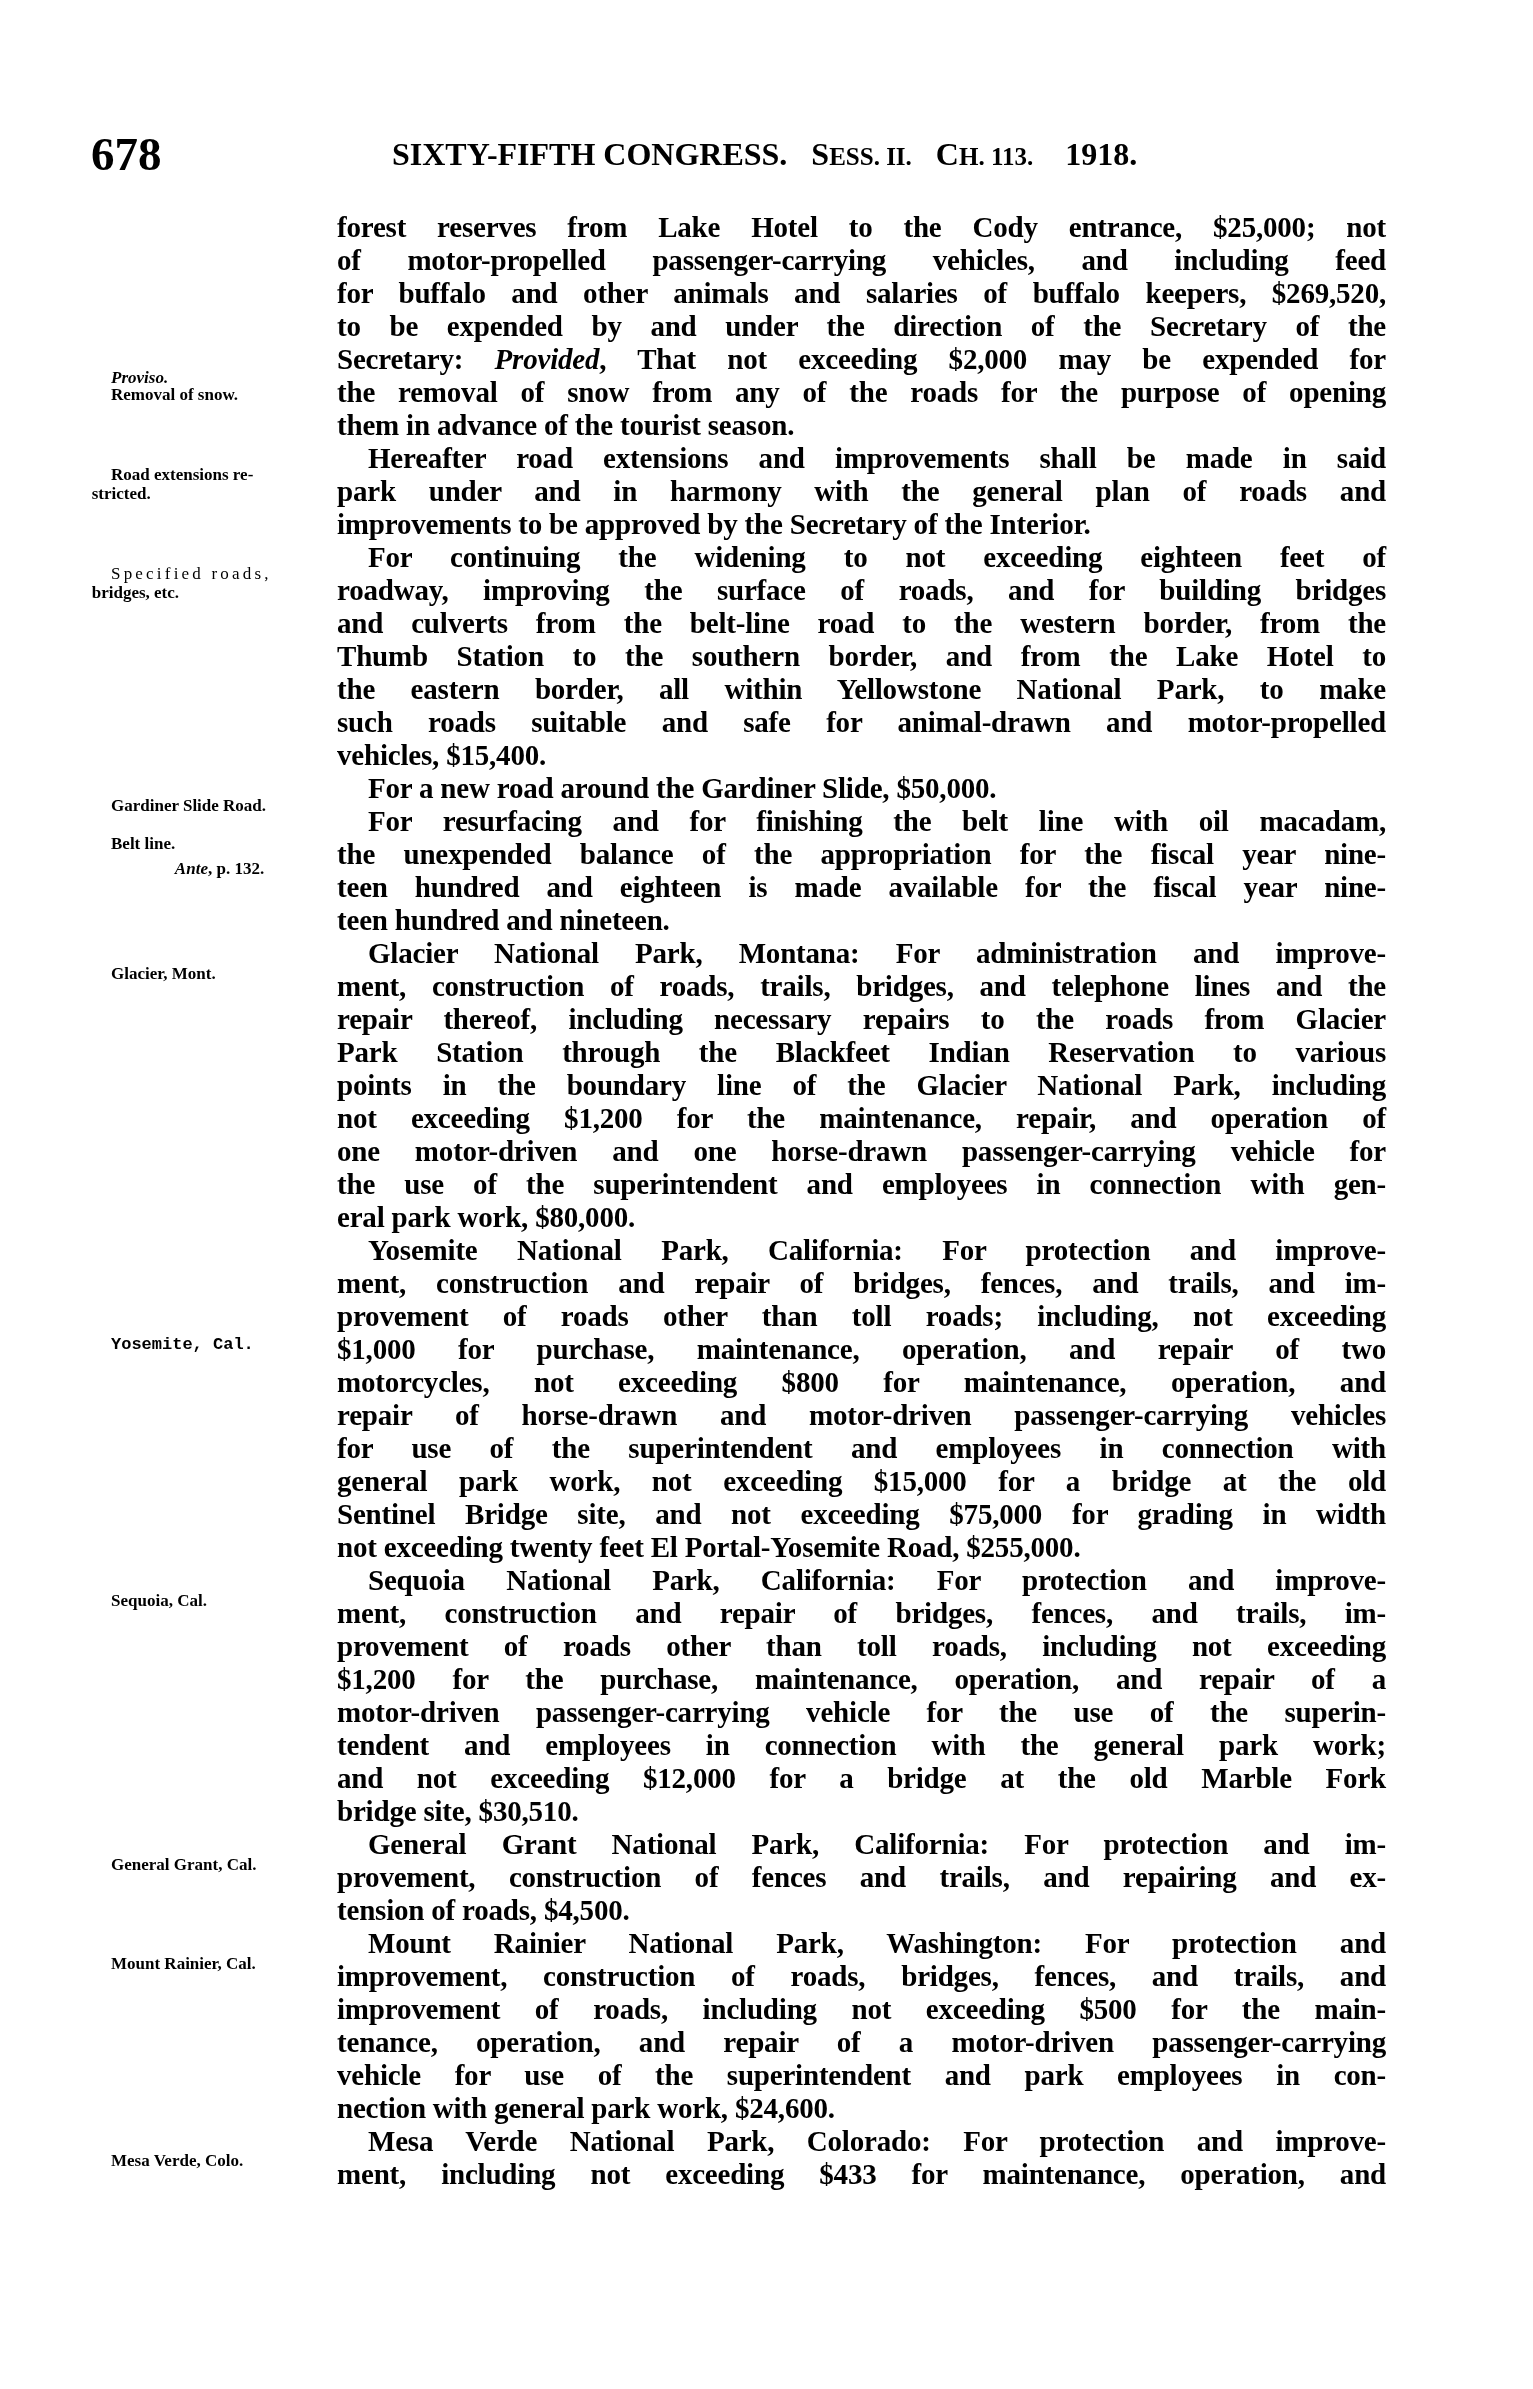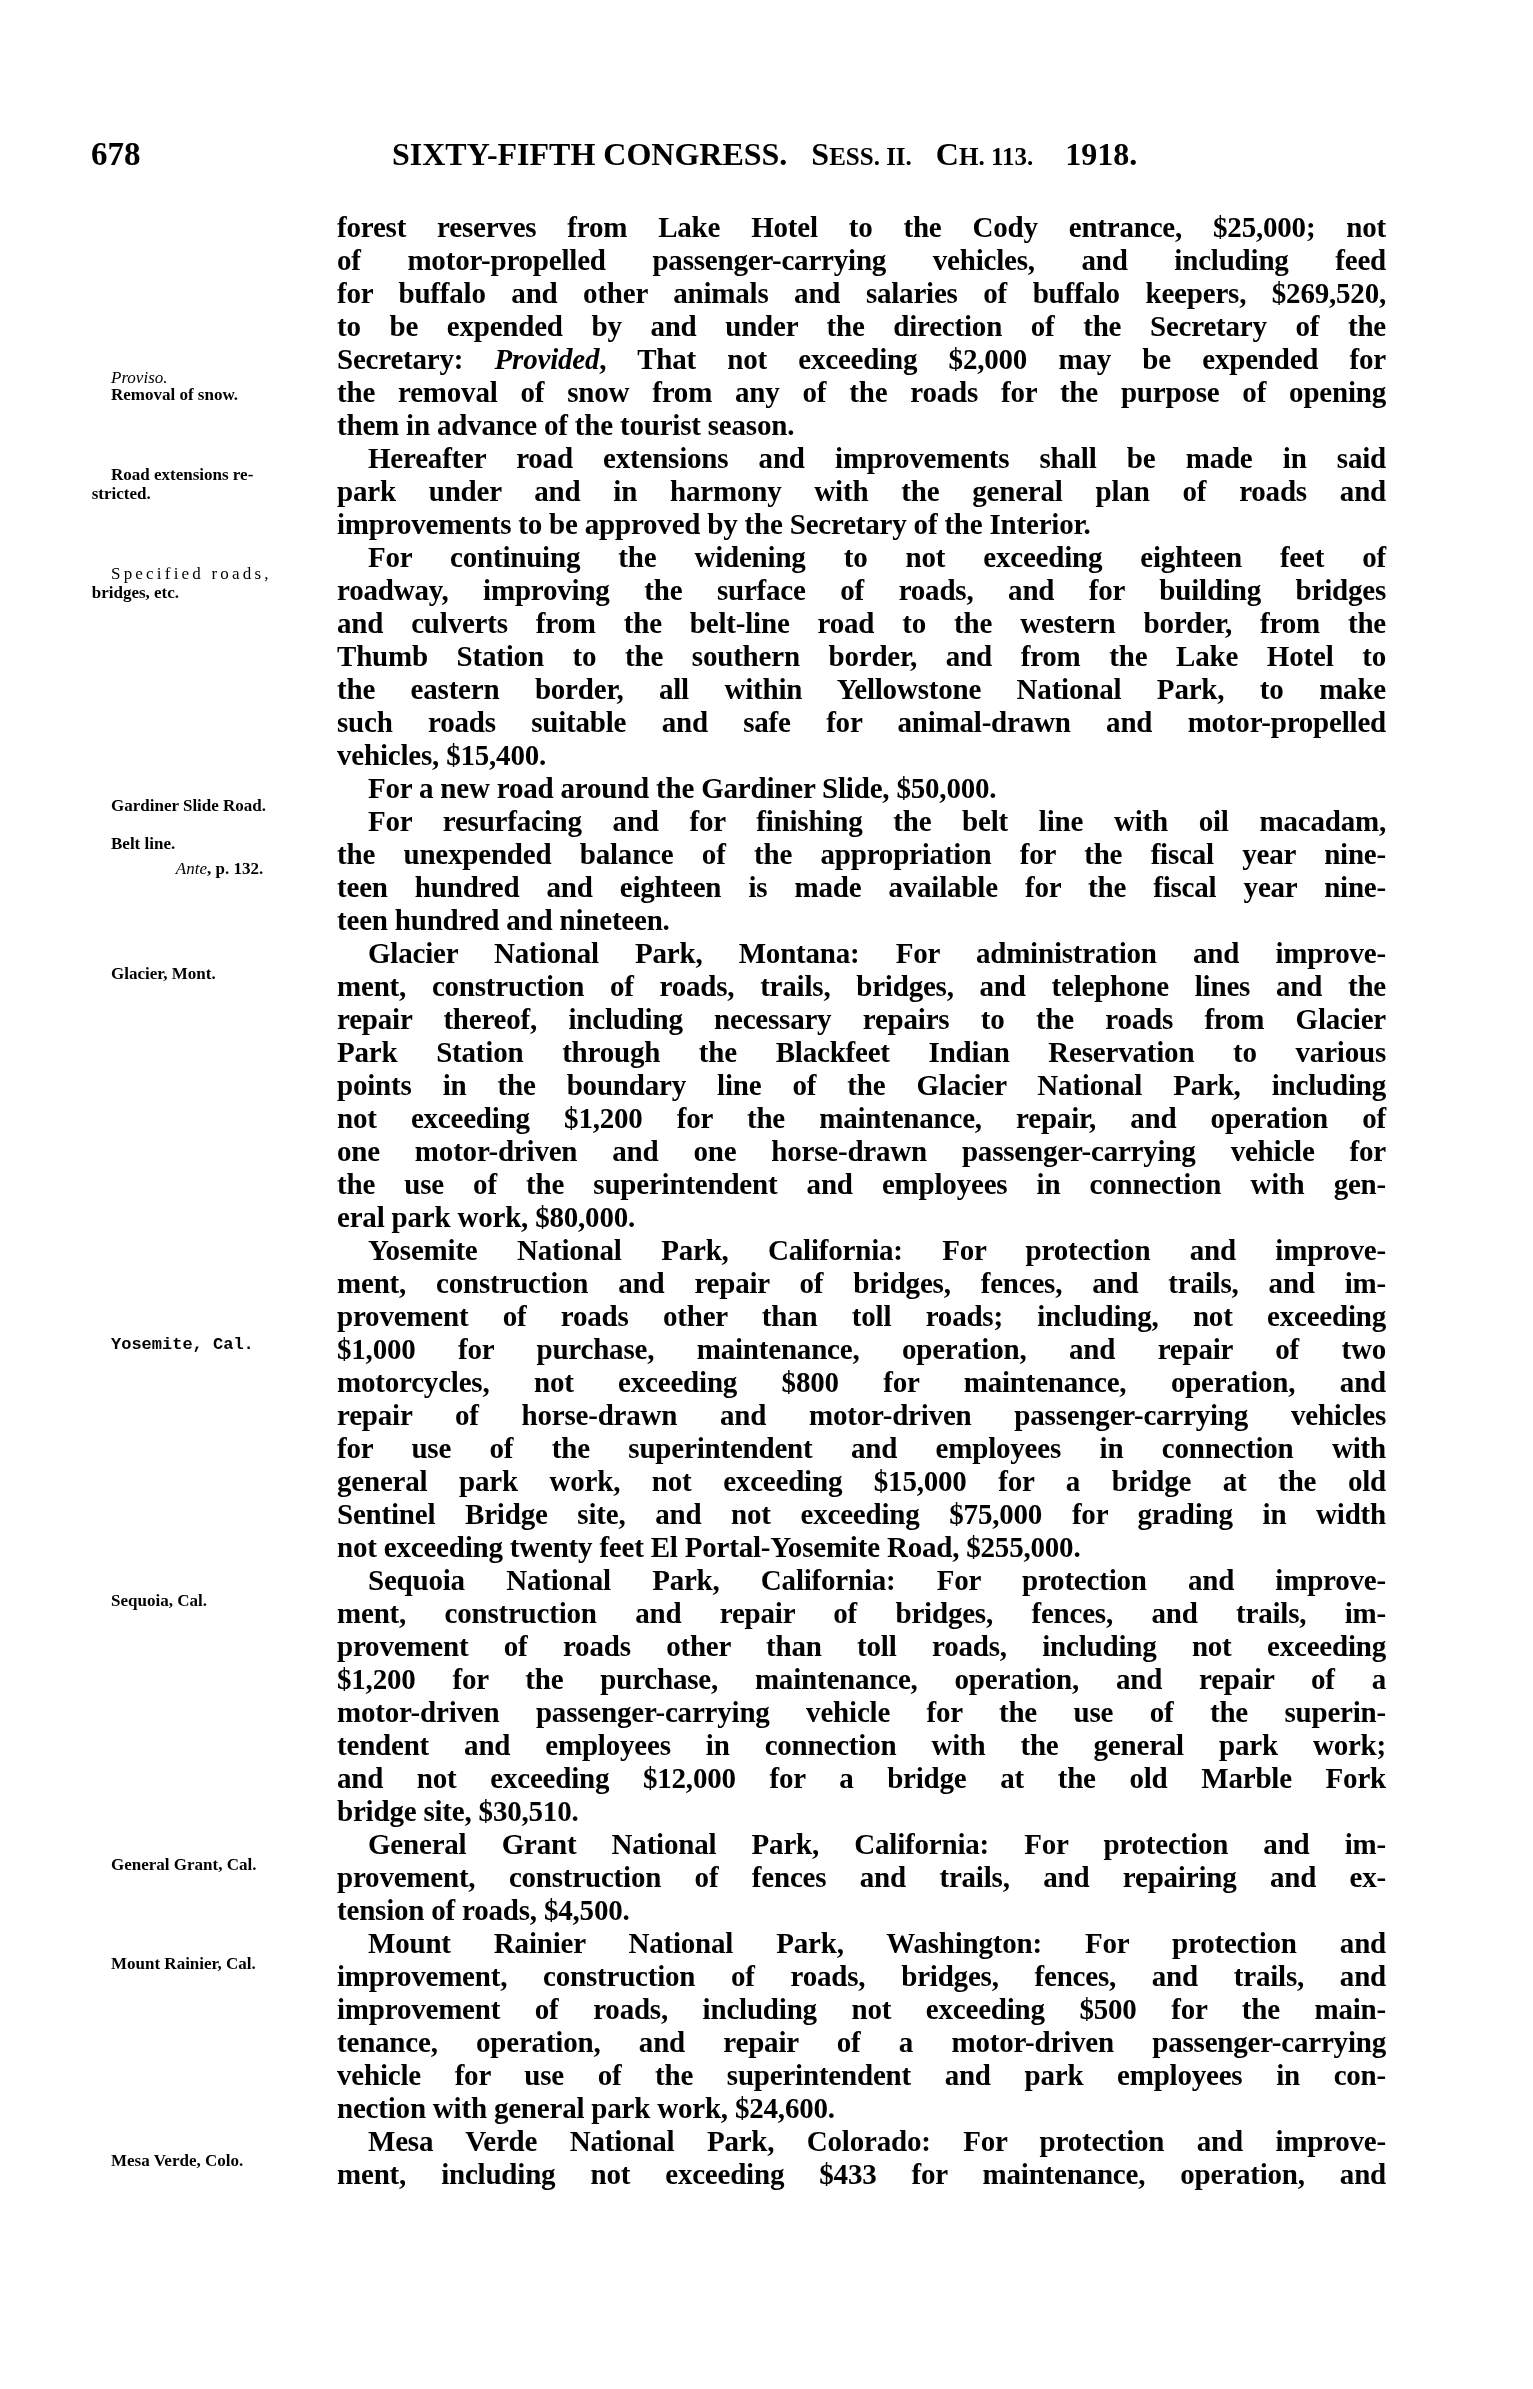--- a/index.html
+++ b/index.html
@@ -1,29 +1,29 @@
 <!DOCTYPE html>
 <html style="font-size:13px"><head>
 <meta charset="utf-8">
 <style>
   html, body { margin: 0; padding: 0; background: #ffffff; }
   body { width: 1534px; height: 2389px; position: relative; overflow: hidden; color: #000; }
   .page { position: absolute; left: 0; top: 0; width: 1534px; height: 2389px; }
   .hdr { position: absolute; font-family: "Liberation Serif", "DejaVu Serif", serif; font-weight: bold; font-size: 32px; line-height: 32px; white-space: nowrap; }
-  .pno { left: 91px; top: 138px; font-size: 33px; }
+  .pno { left: 91px; top: 138px; font-size: 47px; }
   .running { left: 392px; top: 138px; }
   .running .sc { font-size: 25px; }
   .body-lines { position: absolute; left: 337px; top: 211px; width: 1049px; }
   .ln { display: block; height: 33px; line-height: 33px; font-family: "Liberation Serif", "DejaVu Serif", serif; font-weight: bold; font-size: 29px; text-align: justify; text-align-last: justify; white-space: nowrap; overflow: visible; letter-spacing: -0.2px; }
   .ln.last { text-align-last: left; }
   .ln.indent { padding-left: 31px; }
   .ln i { font-style: italic; }
   .mnote { position: absolute; left: 111px; width: 217px; font-family: "Liberation Serif", "DejaVu Serif", serif; font-weight: bold; font-size: 17px; line-height: 19.3px; white-space: nowrap; }
   .mnote .l2 { margin-left: -19.3px; }
-  .mnote i { font-style: italic; font-weight: normal; }
+  .mnote i { font-style: italic; font-weight: bold; }
   .spaced { letter-spacing: 3.2px; font-weight: normal; }
 </style>
 </head>
 <body>
 
 <div class="page">
   <div class="hdr pno">678</div>
   <div class="hdr running">
     <span>SIXTY-FIFTH CONGRESS.</span>&nbsp;&nbsp;&nbsp;<span><span>S</span><span class="sc">ESS. II.</span></span>&nbsp;&nbsp;&nbsp;<span><span>C</span><span class="sc">H. 113.</span></span>&nbsp;&nbsp;&nbsp;&nbsp;<span>1918.</span>
   </div>

